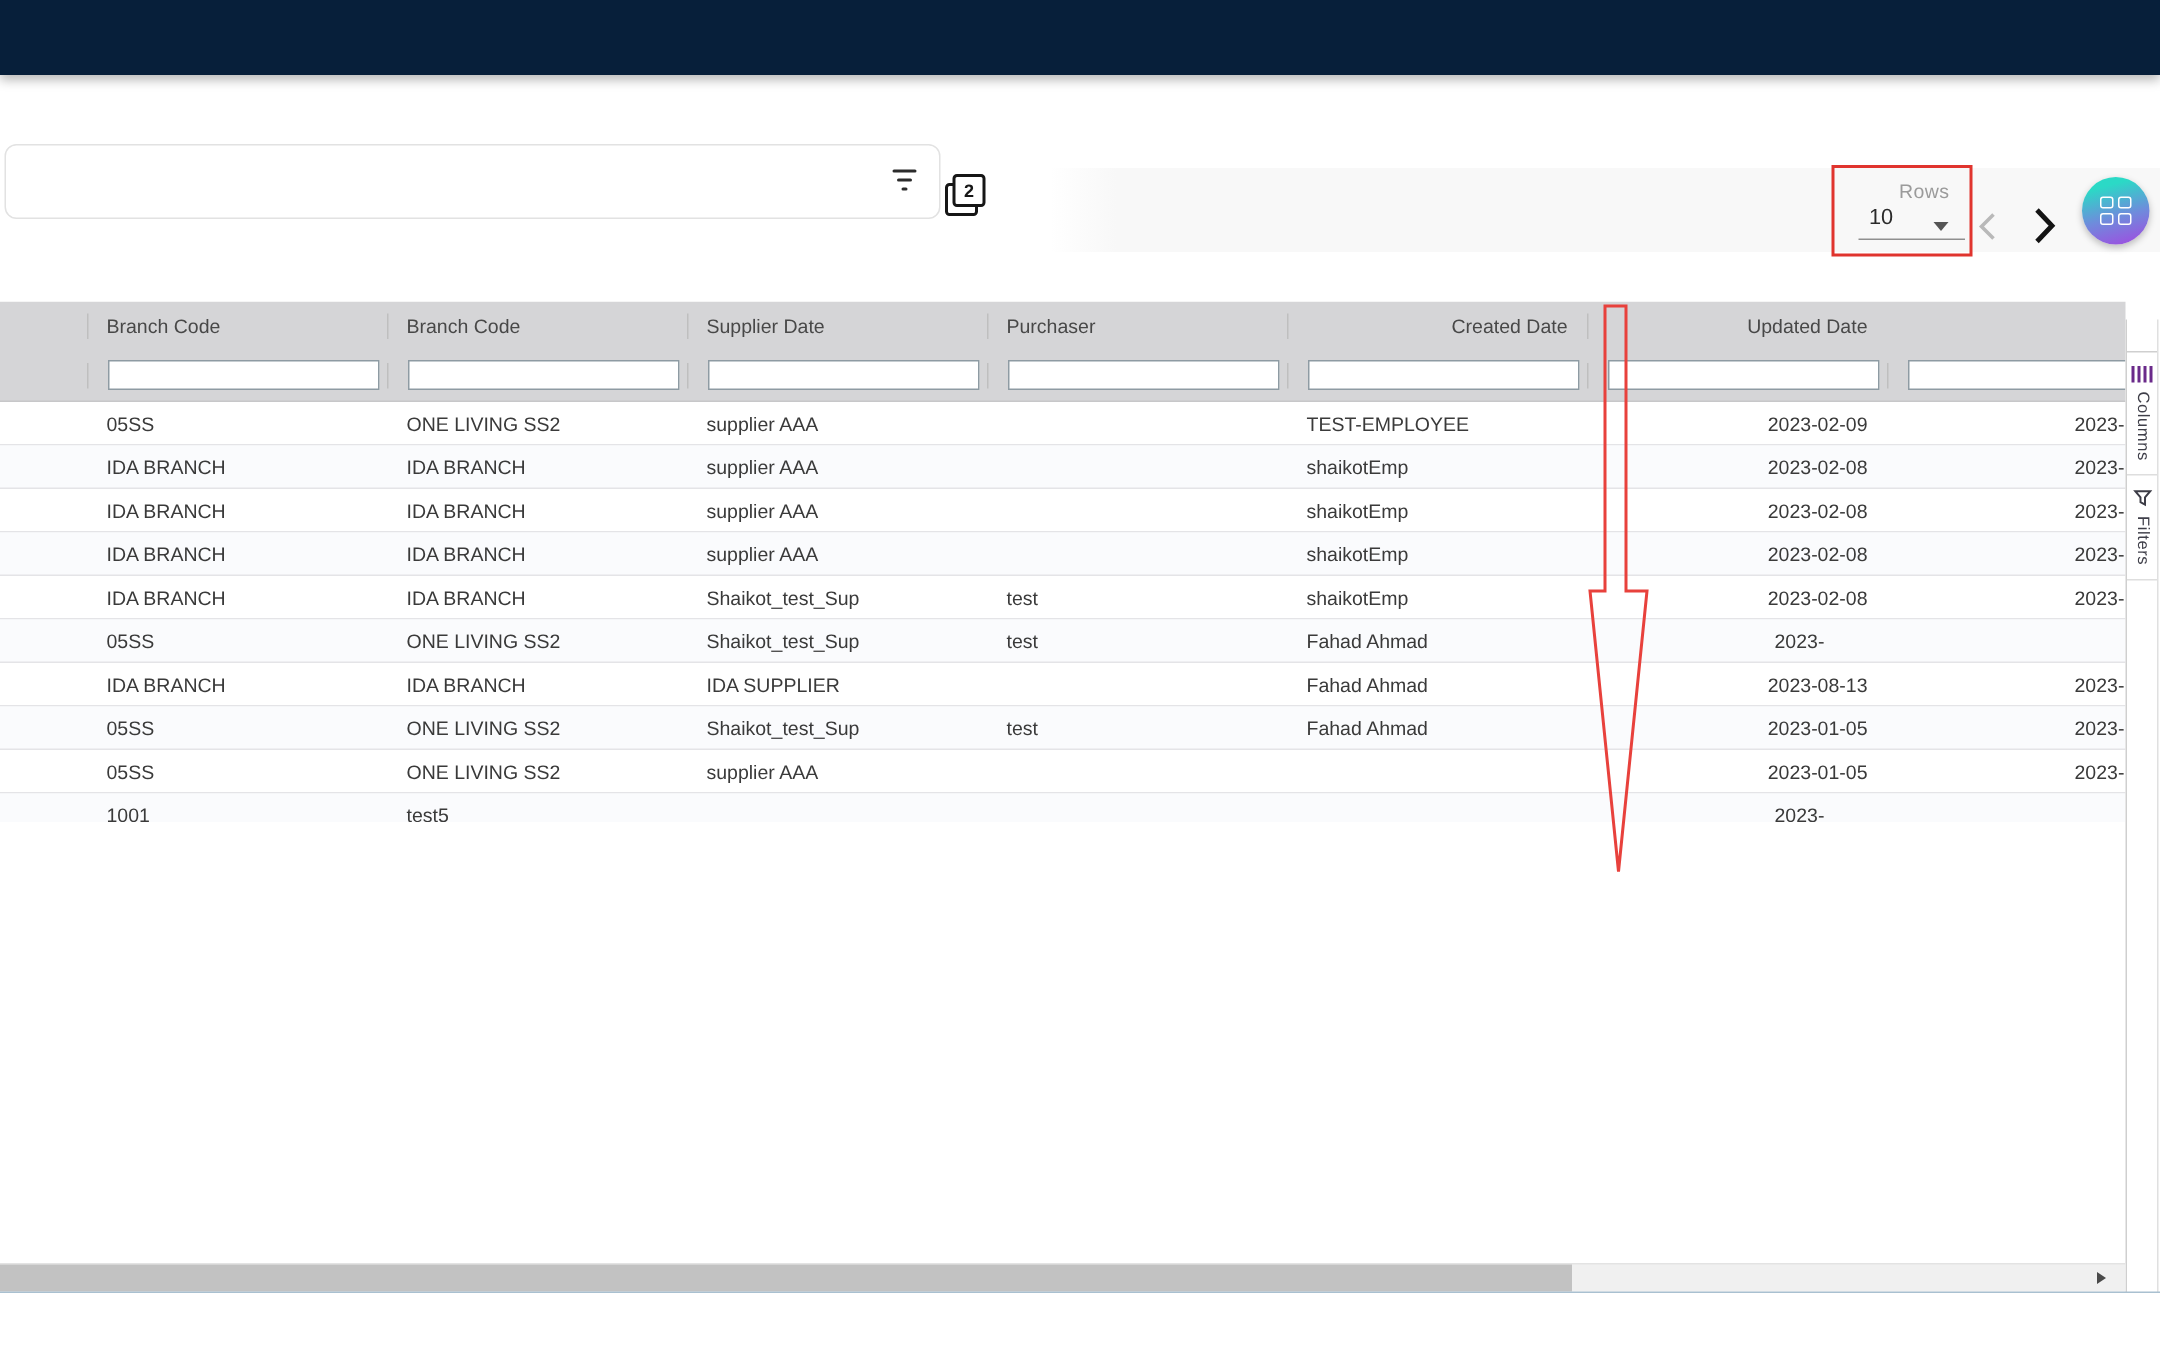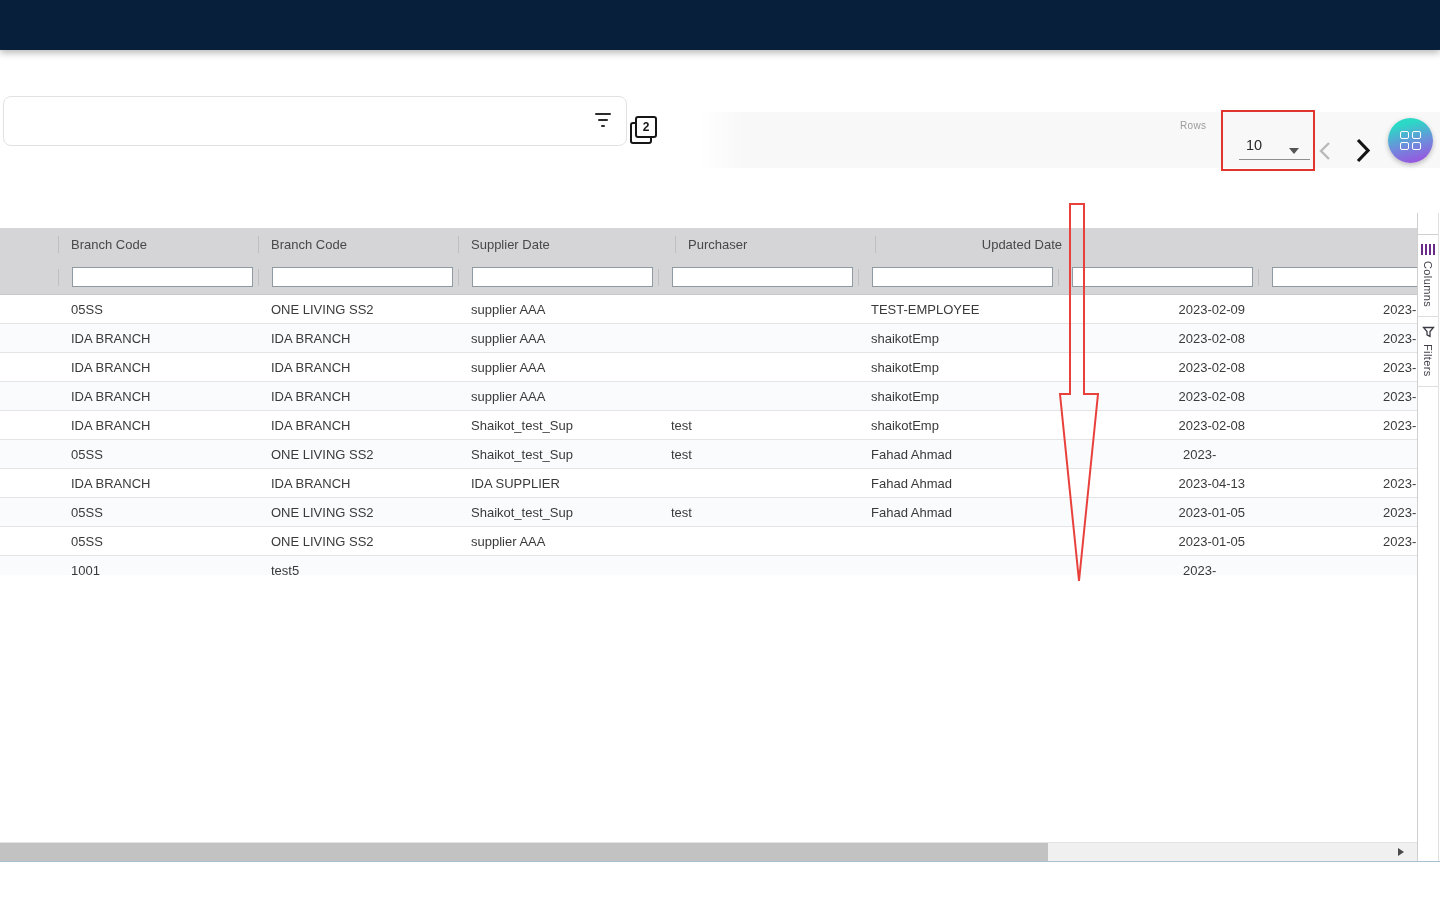--- a/index.html
+++ b/index.html
@@ -28,35 +28,35 @@
 
   .badge-icon{left:630px;top:116px;width:27px;height:28px;cursor:pointer;}
   .badge-back{position:absolute;left:0;bottom:0;width:18px;height:18px;border:2px solid #161616;border-radius:3px;}
   .badge-front{position:absolute;right:0;top:0;width:18px;height:18px;border:2px solid #161616;border-radius:3px;background:#fff;
     display:flex;align-items:center;justify-content:center;font-size:12px;font-weight:bold;color:#161616;}
 
   
   .toolbar-strip{left:700px;top:112px;width:740px;height:56px;
     background:linear-gradient(to right, rgba(248,248,248,0) 0%, #f8f8f8 6%);}
   .red-rect{left:1221px;top:110px;width:90px;height:57px;border:2px solid #e0342e;z-index:6;pointer-events:none;}
-  .rows-label{left:1180px;top:120px;font-size:10px;color:#9b9b9b;letter-spacing:.3px;}
+  .rows-label{left:1266px;top:120px;font-size:13px;color:#9b9b9b;letter-spacing:.3px;}
   .rows-select{left:1239px;top:135px;width:72px;height:25px;cursor:pointer;}
   .rows-value{position:absolute;left:7px;top:2px;font-size:14.5px;color:#2a2a2a;}
   .rows-caret{position:absolute;right:12px;top:13px;width:0;height:0;border-left:5px solid transparent;border-right:5px solid transparent;border-top:6px solid #555;}
   .rows-underline{position:absolute;left:0;bottom:0;width:71px;height:1px;background:#8f8f8f;}
   .pg-prev{left:1316px;top:140px;width:20px;height:22px;cursor:default;}
   .pg-next{left:1352px;top:137px;width:22px;height:27px;cursor:pointer;}
   .fab{left:1388px;top:118px;width:45px;height:45px;border-radius:50%;cursor:pointer;
     background:linear-gradient(165deg,#2bd9c6 18%,#6f8bdc 58%,#9d4fe0 95%);
     box-shadow:0 2px 5px rgba(0,0,0,.25);display:flex;align-items:center;justify-content:center;}
   .fab-grid{display:grid;grid-template-columns:9px 9px;grid-template-rows:8px 8px;gap:3px;}
   .fab-grid i{border:1.8px solid #fff;border-radius:2px;}
 
   
-  .grid-viewport{left:0;top:228px;width:1417px;height:347px;overflow:hidden;}
+  .grid-viewport{left:0;top:201px;width:1417px;height:347px;overflow:hidden;}
   .grid-inner{position:absolute;left:0;top:0;width:1458px;}
   .grow{display:flex;}
   .ghead-row{background:#d5d5d7;height:33px;}
   .gfilter-row{background:#d5d5d7;height:33px;border-bottom:1px solid #c7c7c9;}
   .gcell{position:relative;display:flex;align-items:center;box-sizing:border-box;padding:0 13px;font-size:13px;flex:0 0 auto;overflow:hidden;white-space:nowrap;}
   .ghead{color:#484848;}
   .gcell.sep::before{content:"";position:absolute;left:0;top:8px;width:1px;height:17px;background:#bfbfbf;}
   .gfilter-cell{position:relative;box-sizing:border-box;flex:0 0 auto;}
   .gfilter-cell.sep::before{content:"";position:absolute;left:0;top:8px;width:1px;height:17px;background:#bfbfbf;}
   .gfilter-cell input{position:absolute;left:14px;top:6px;width:173px;height:18px;border:1px solid #8e9ba3;background:#fff;outline:none;font-size:12px;padding:0 3px;}
@@ -133,22 +133,25 @@
         </div>
         <div class="gcell ghead sep" style="width: 200px;">
           <span>Branch Code</span>
         </div>
         <div class="gcell ghead sep" style="width: 200px;">
           <span>Branch Code</span>
         </div>
         <div class="gcell ghead sep" style="width: 200px;">
           <span>Supplier Date</span>
         </div>
-        <div class="gcell ghead sep" style="width: 200px; margin-left: 17px;">
+        <div class="gcell ghead sep" style="width: 200px;">
           <span>Purchaser</span>
+        </div>
+        <div class="gcell ghead sep" style="width: 200px; justify-content: flex-end;">
+          <span>Created Date</span>
         </div>
         <div class="gcell ghead sep" style="width: 200px; justify-content: flex-end;">
           <span>Updated Date</span>
         </div>
       </div>
     <div class="grow gfilter-row" id="gfilter">
         <div class="gfilter-cell" style="width: 58px;"></div>
         <div class="gfilter-cell sep" style="width: 200px;">
           <input type="text" style="">
         </div>
@@ -231,21 +234,21 @@
           <div class="gcell" style="width: 200px;">Fahad Ahmad</div>
           <div class="gcell" style="width: 200px; padding-left: 125px;">2023-</div>
         </div>
         <div class="grow grid-row">
           <div class="gcell" style="width: 58px;"></div>
           <div class="gcell" style="width: 200px;">IDA BRANCH</div>
           <div class="gcell" style="width: 200px;">IDA BRANCH</div>
           <div class="gcell" style="width: 200px;">IDA SUPPLIER</div>
           <div class="gcell" style="width: 200px;"></div>
           <div class="gcell" style="width: 200px;">Fahad Ahmad</div>
-          <div class="gcell" style="width: 200px; justify-content: flex-end;">2023-04-13</div>
+          <div class="gcell" style="width: 200px; justify-content: flex-end;">2023-08-13</div>
           <div class="gcell" style="width: 200px; padding-left: 125px;">2023-</div>
         </div>
         <div class="grow grid-row">
           <div class="gcell" style="width: 58px;"></div>
           <div class="gcell" style="width: 200px;">05SS</div>
           <div class="gcell" style="width: 200px;">ONE LIVING SS2</div>
           <div class="gcell" style="width: 200px;">Shaikot_test_Sup</div>
           <div class="gcell" style="width: 200px;">test</div>
           <div class="gcell" style="width: 200px;">Fahad Ahmad</div>
           <div class="gcell" style="width: 200px; justify-content: flex-end;">2023-01-05</div>

